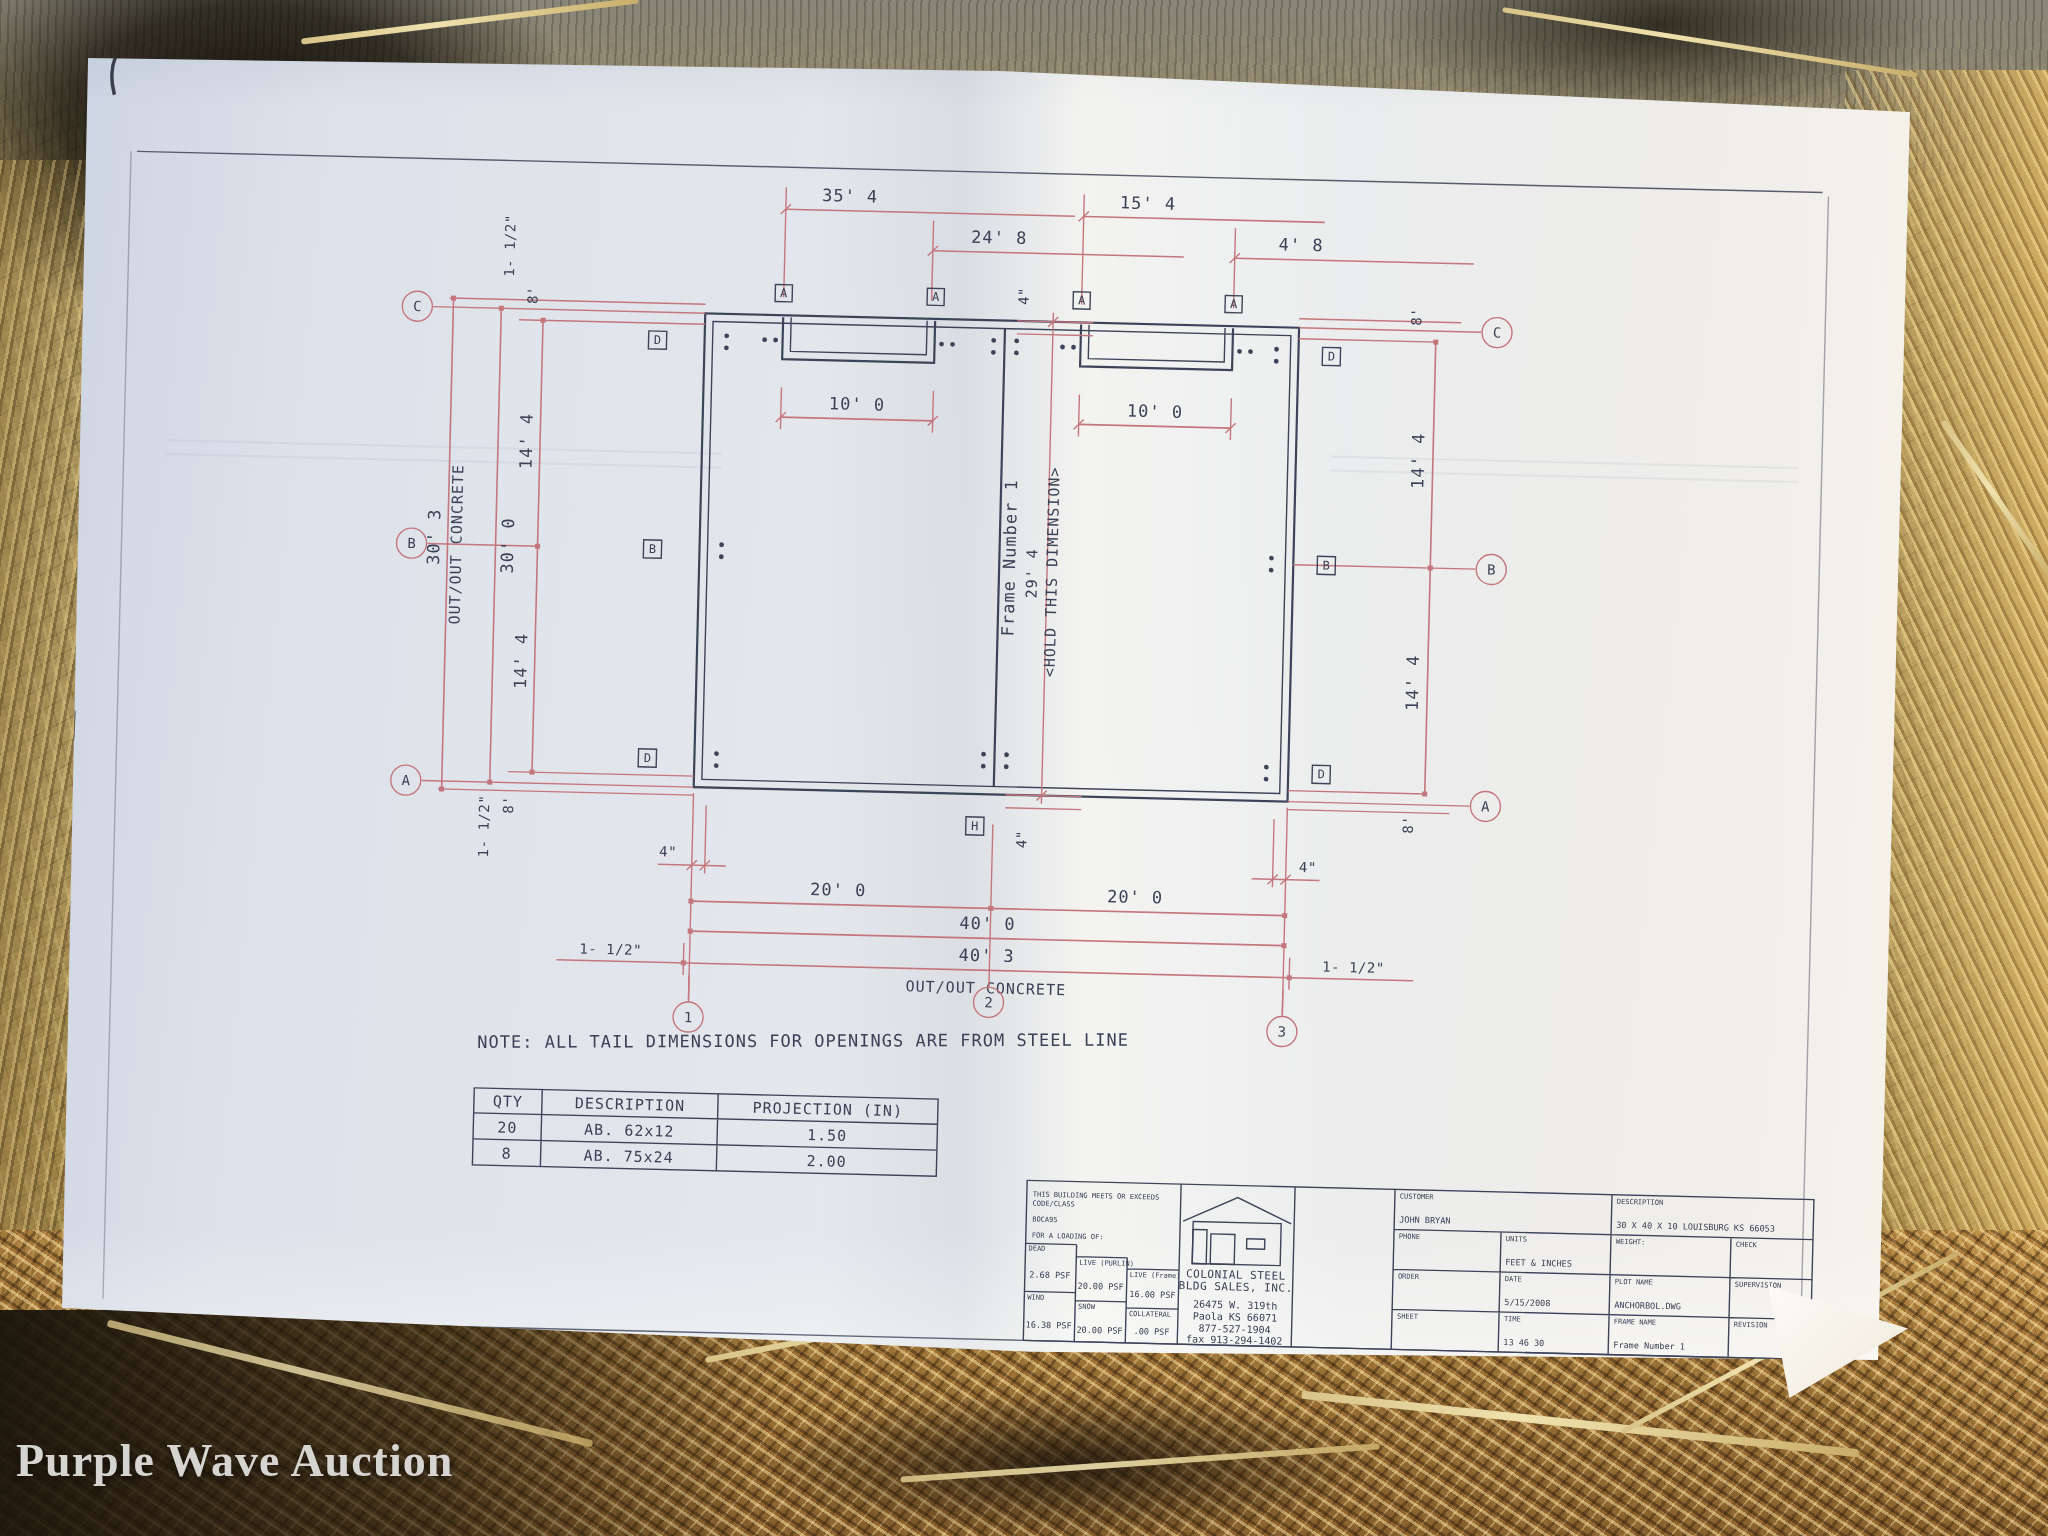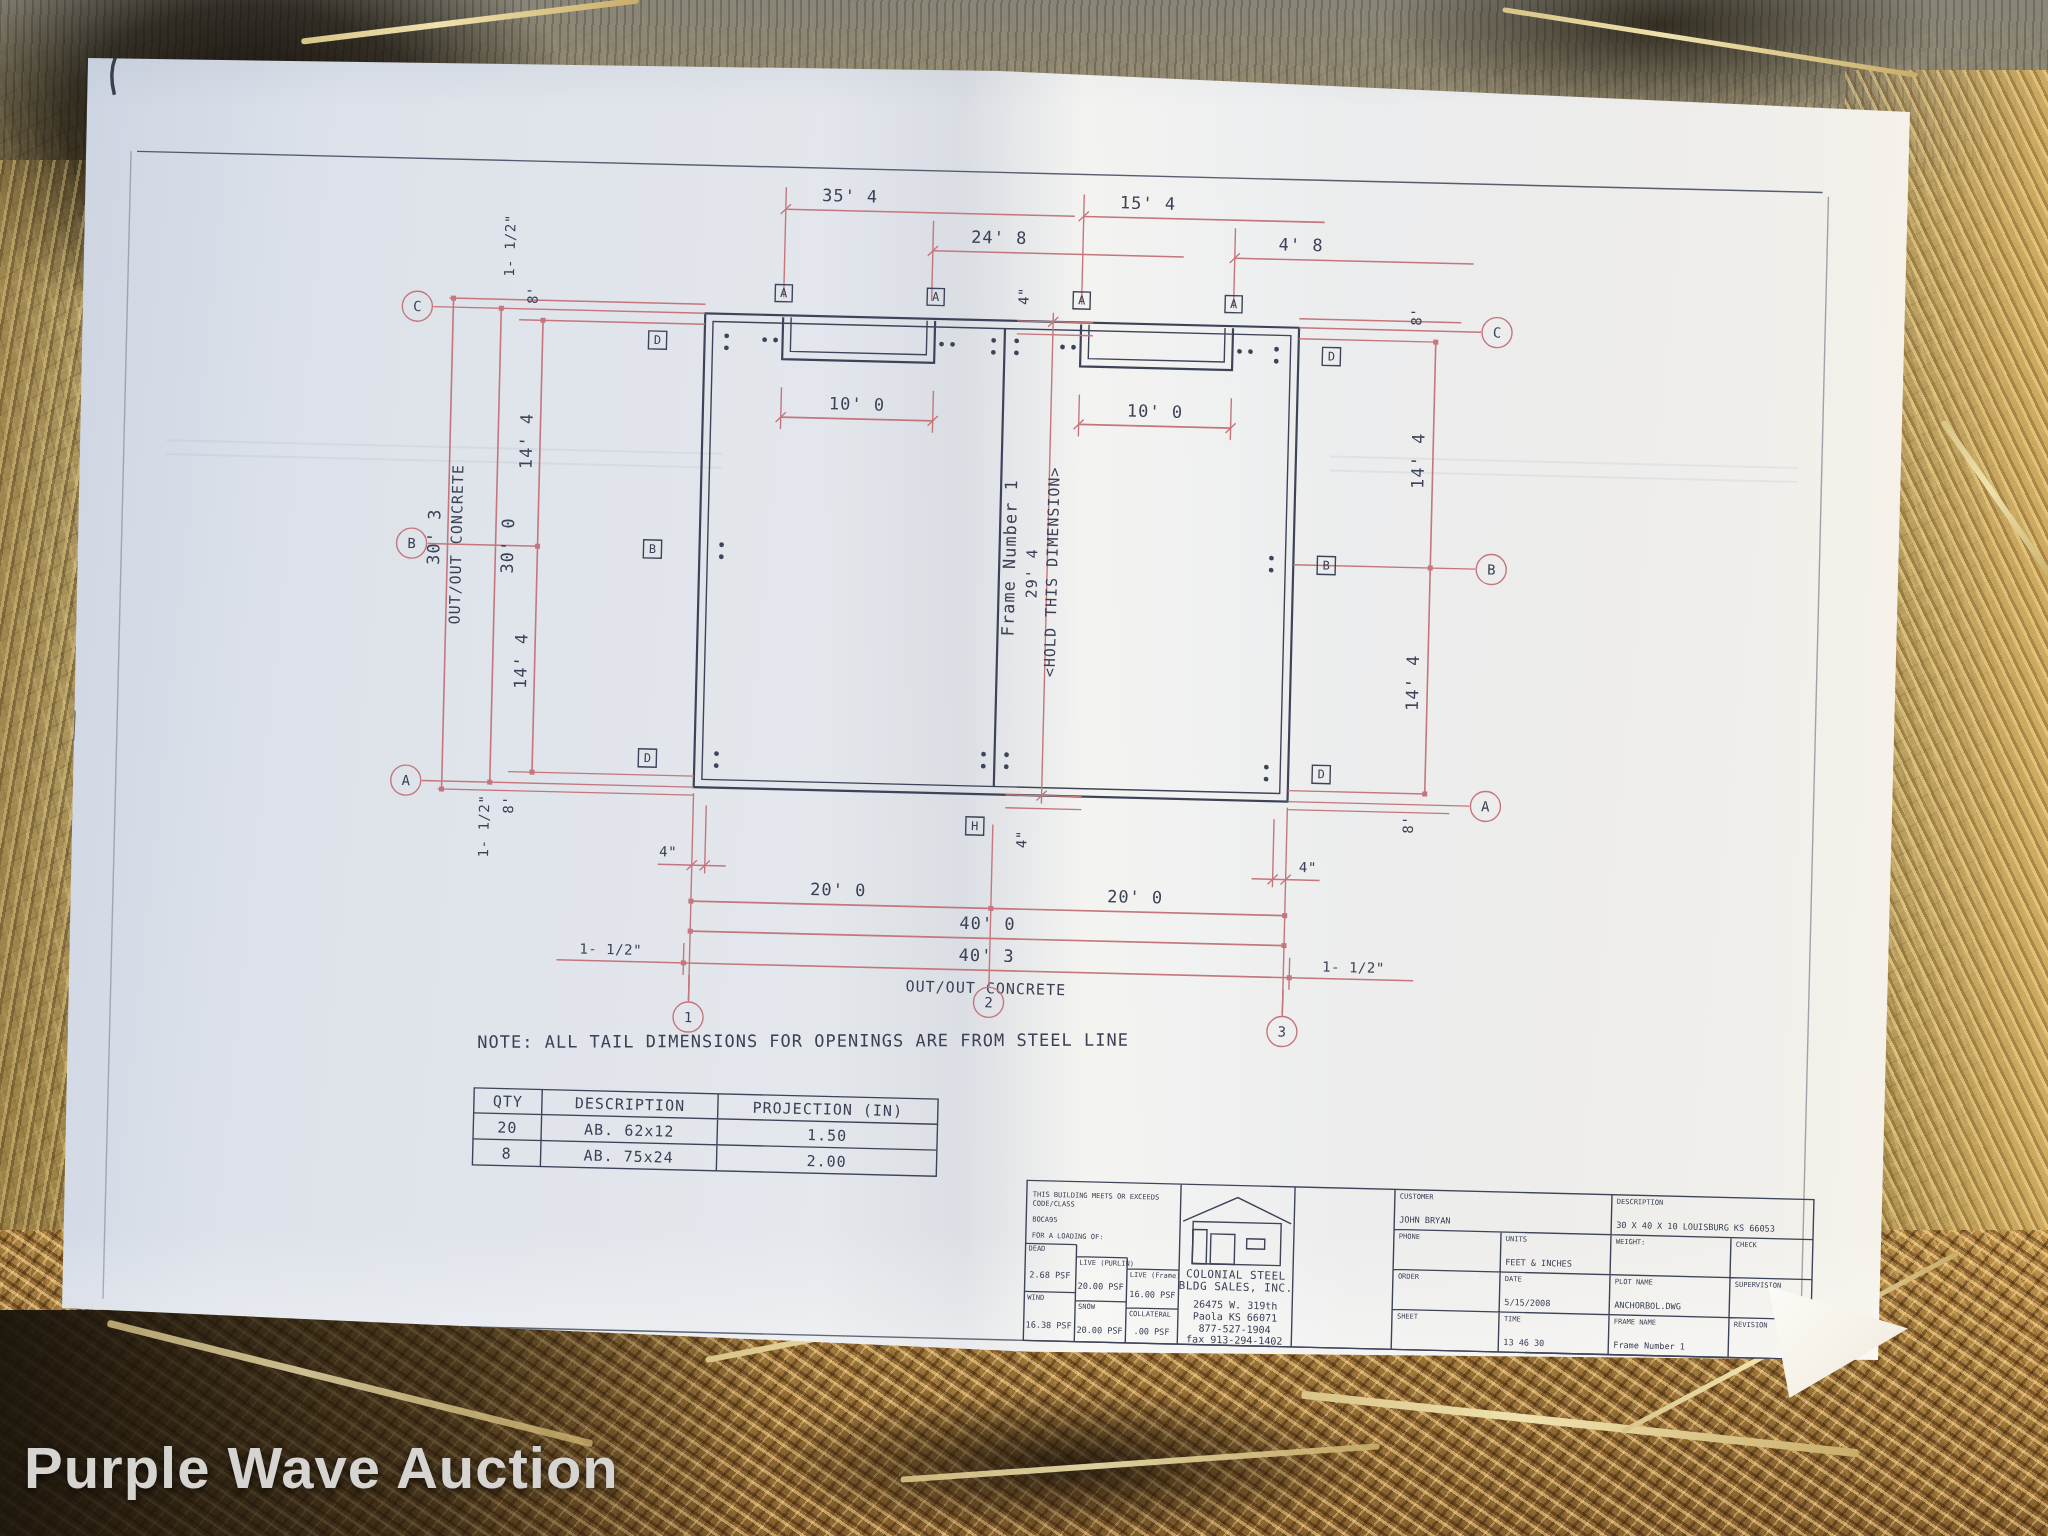--- a/index.html
+++ b/index.html
@@ -70,23 +70,23 @@
   .tb8{font-size:8.5px;letter-spacing:0;}
   .tb10{font-size:10px;letter-spacing:0;}
   .tb11{font-size:11px;letter-spacing:.5px;}
   .ink{stroke:#3d4358;stroke-width:2.2;fill:none;}
   .ink1{stroke:#3d4358;stroke-width:1.4;fill:none;}
   .pk{stroke:#c4767c;stroke-width:1.6;fill:none;}
   .pkt{stroke:#c4767c;stroke-width:1.4;fill:none;}
   .dot{fill:#3d4358;}
   .psq{fill:#c4767c;}
 
-  .watermark{position:absolute;left:24px;top:1434px;font-size:58px;font-weight:bold;
+  .watermark{position:absolute;left:16px;top:1434px;font-size:46px;font-weight:bold;
     color:#d6d4d1;letter-spacing:1px;text-shadow:0 3px 8px rgba(0,0,0,.65);
-    font-family:Liberation Sans, sans-serif;}
+    font-family:Liberation Serif, serif;}
 </style>
 </head>
 <body>
 
 <div id="canvas">
 
   <div class="layer strands"></div>
   <div class="layer topstrip"></div>
   <div class="layer toprightdark"></div>
   <div class="layer topleftdark"></div>

